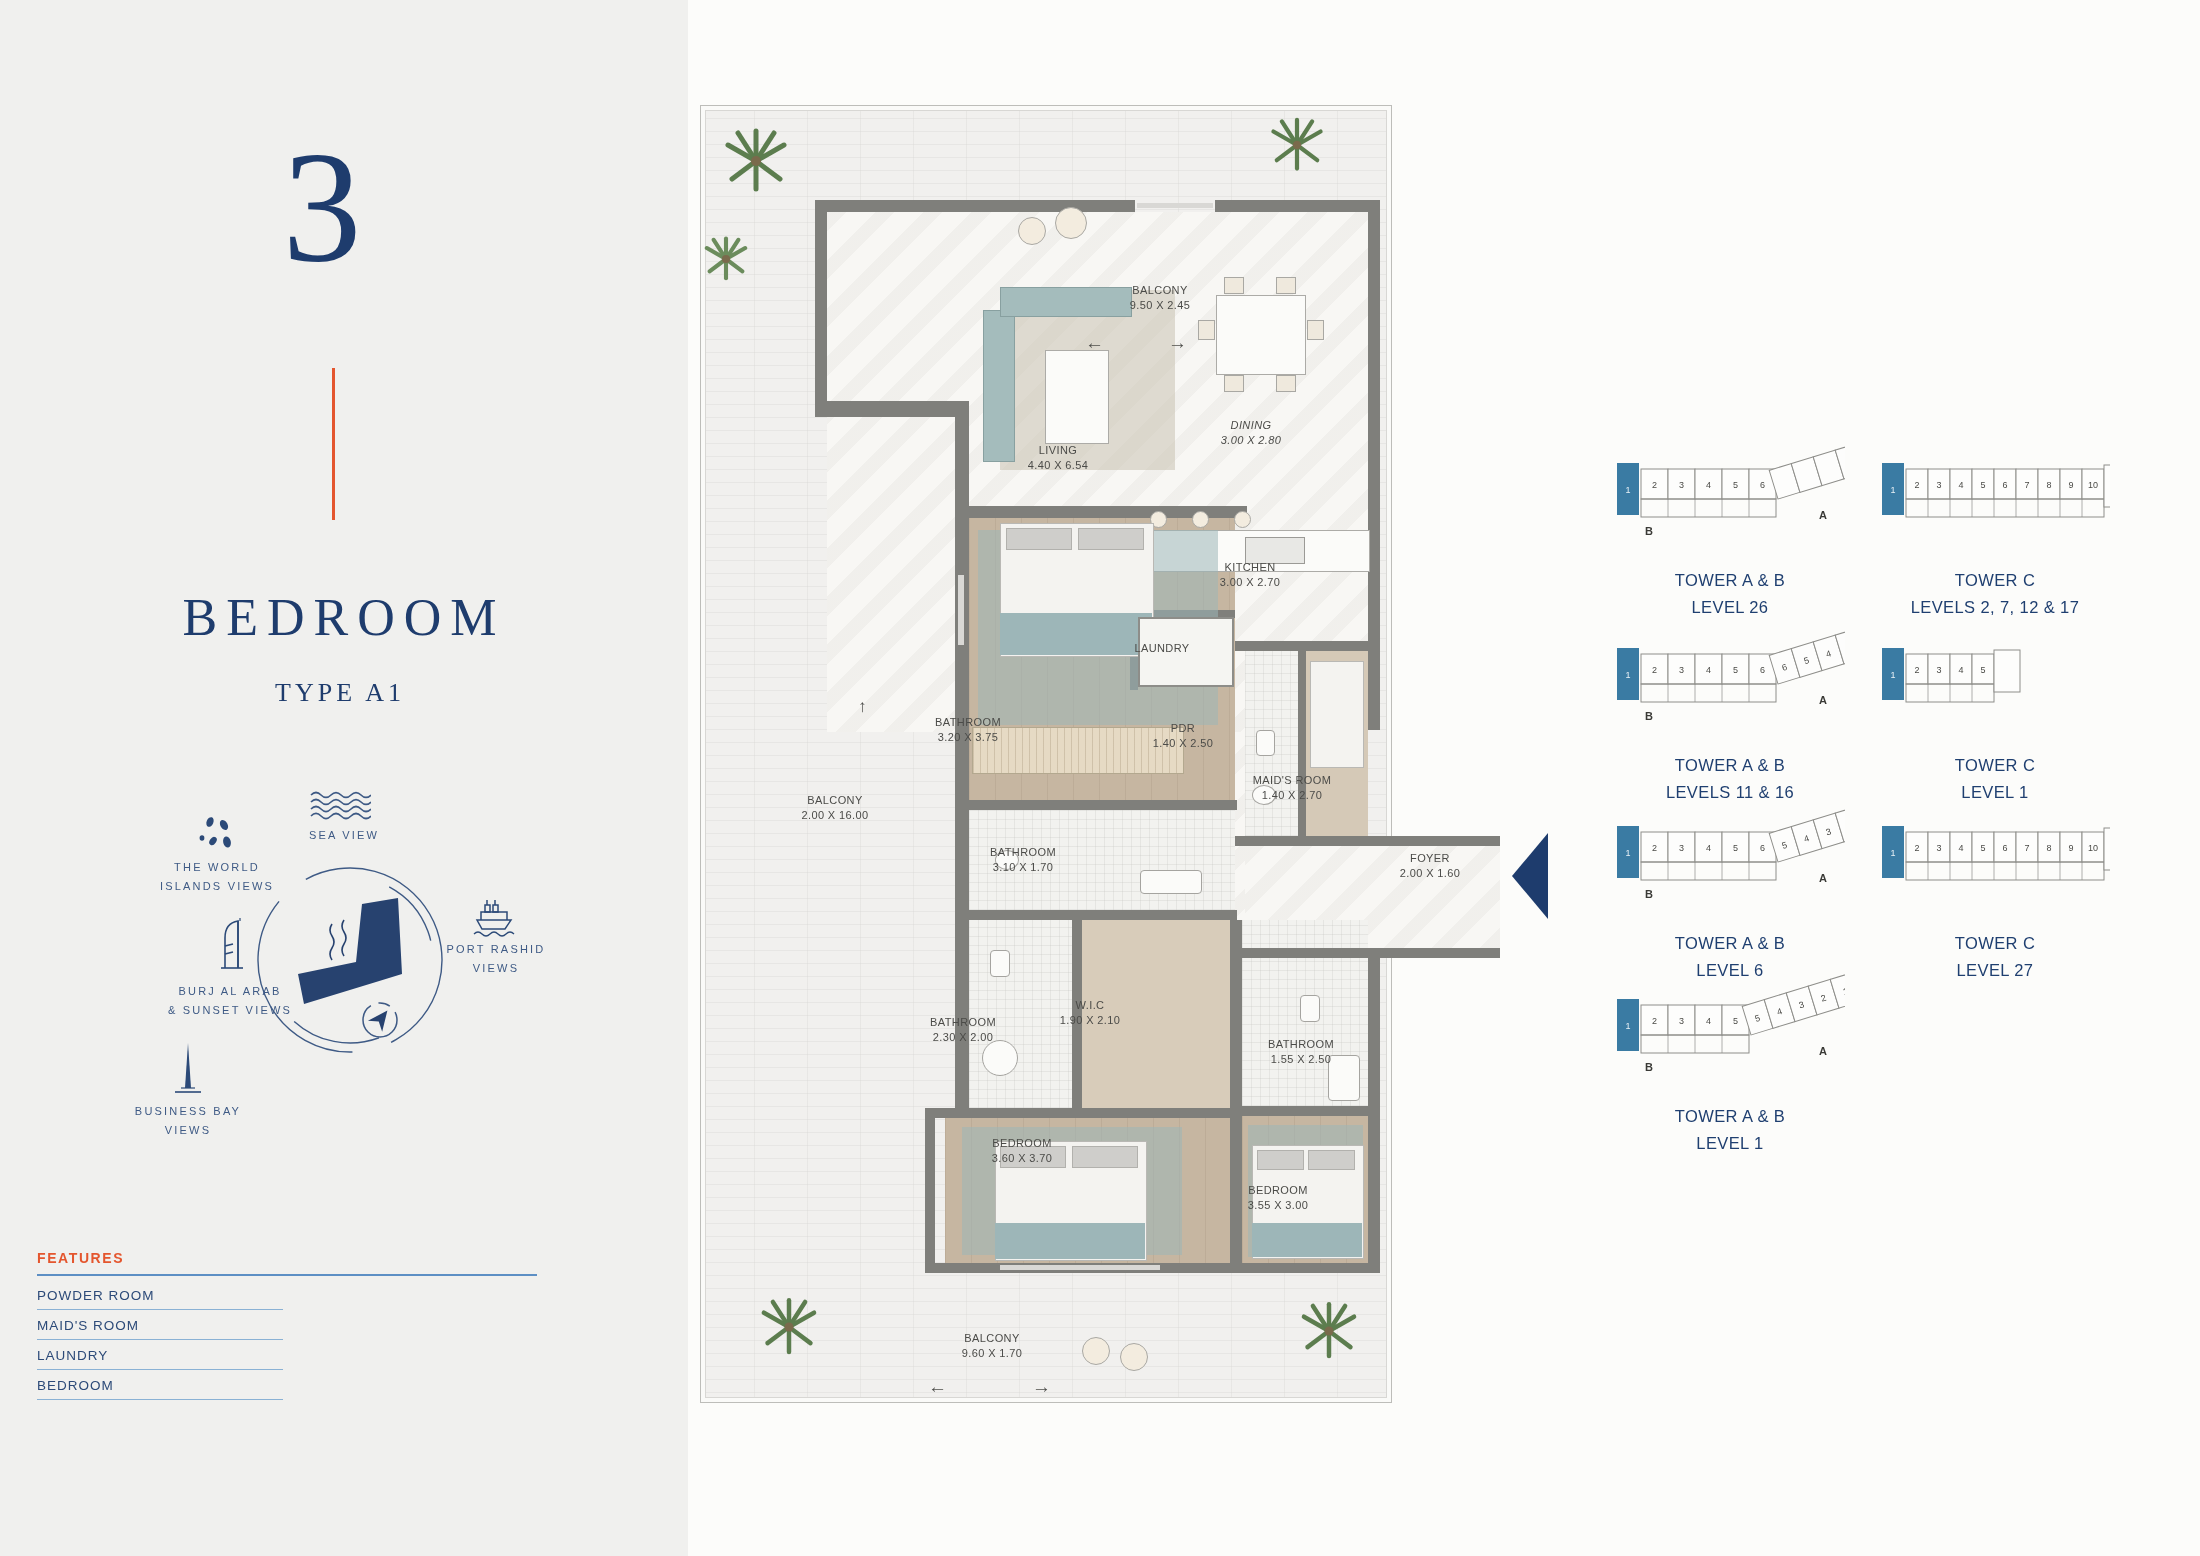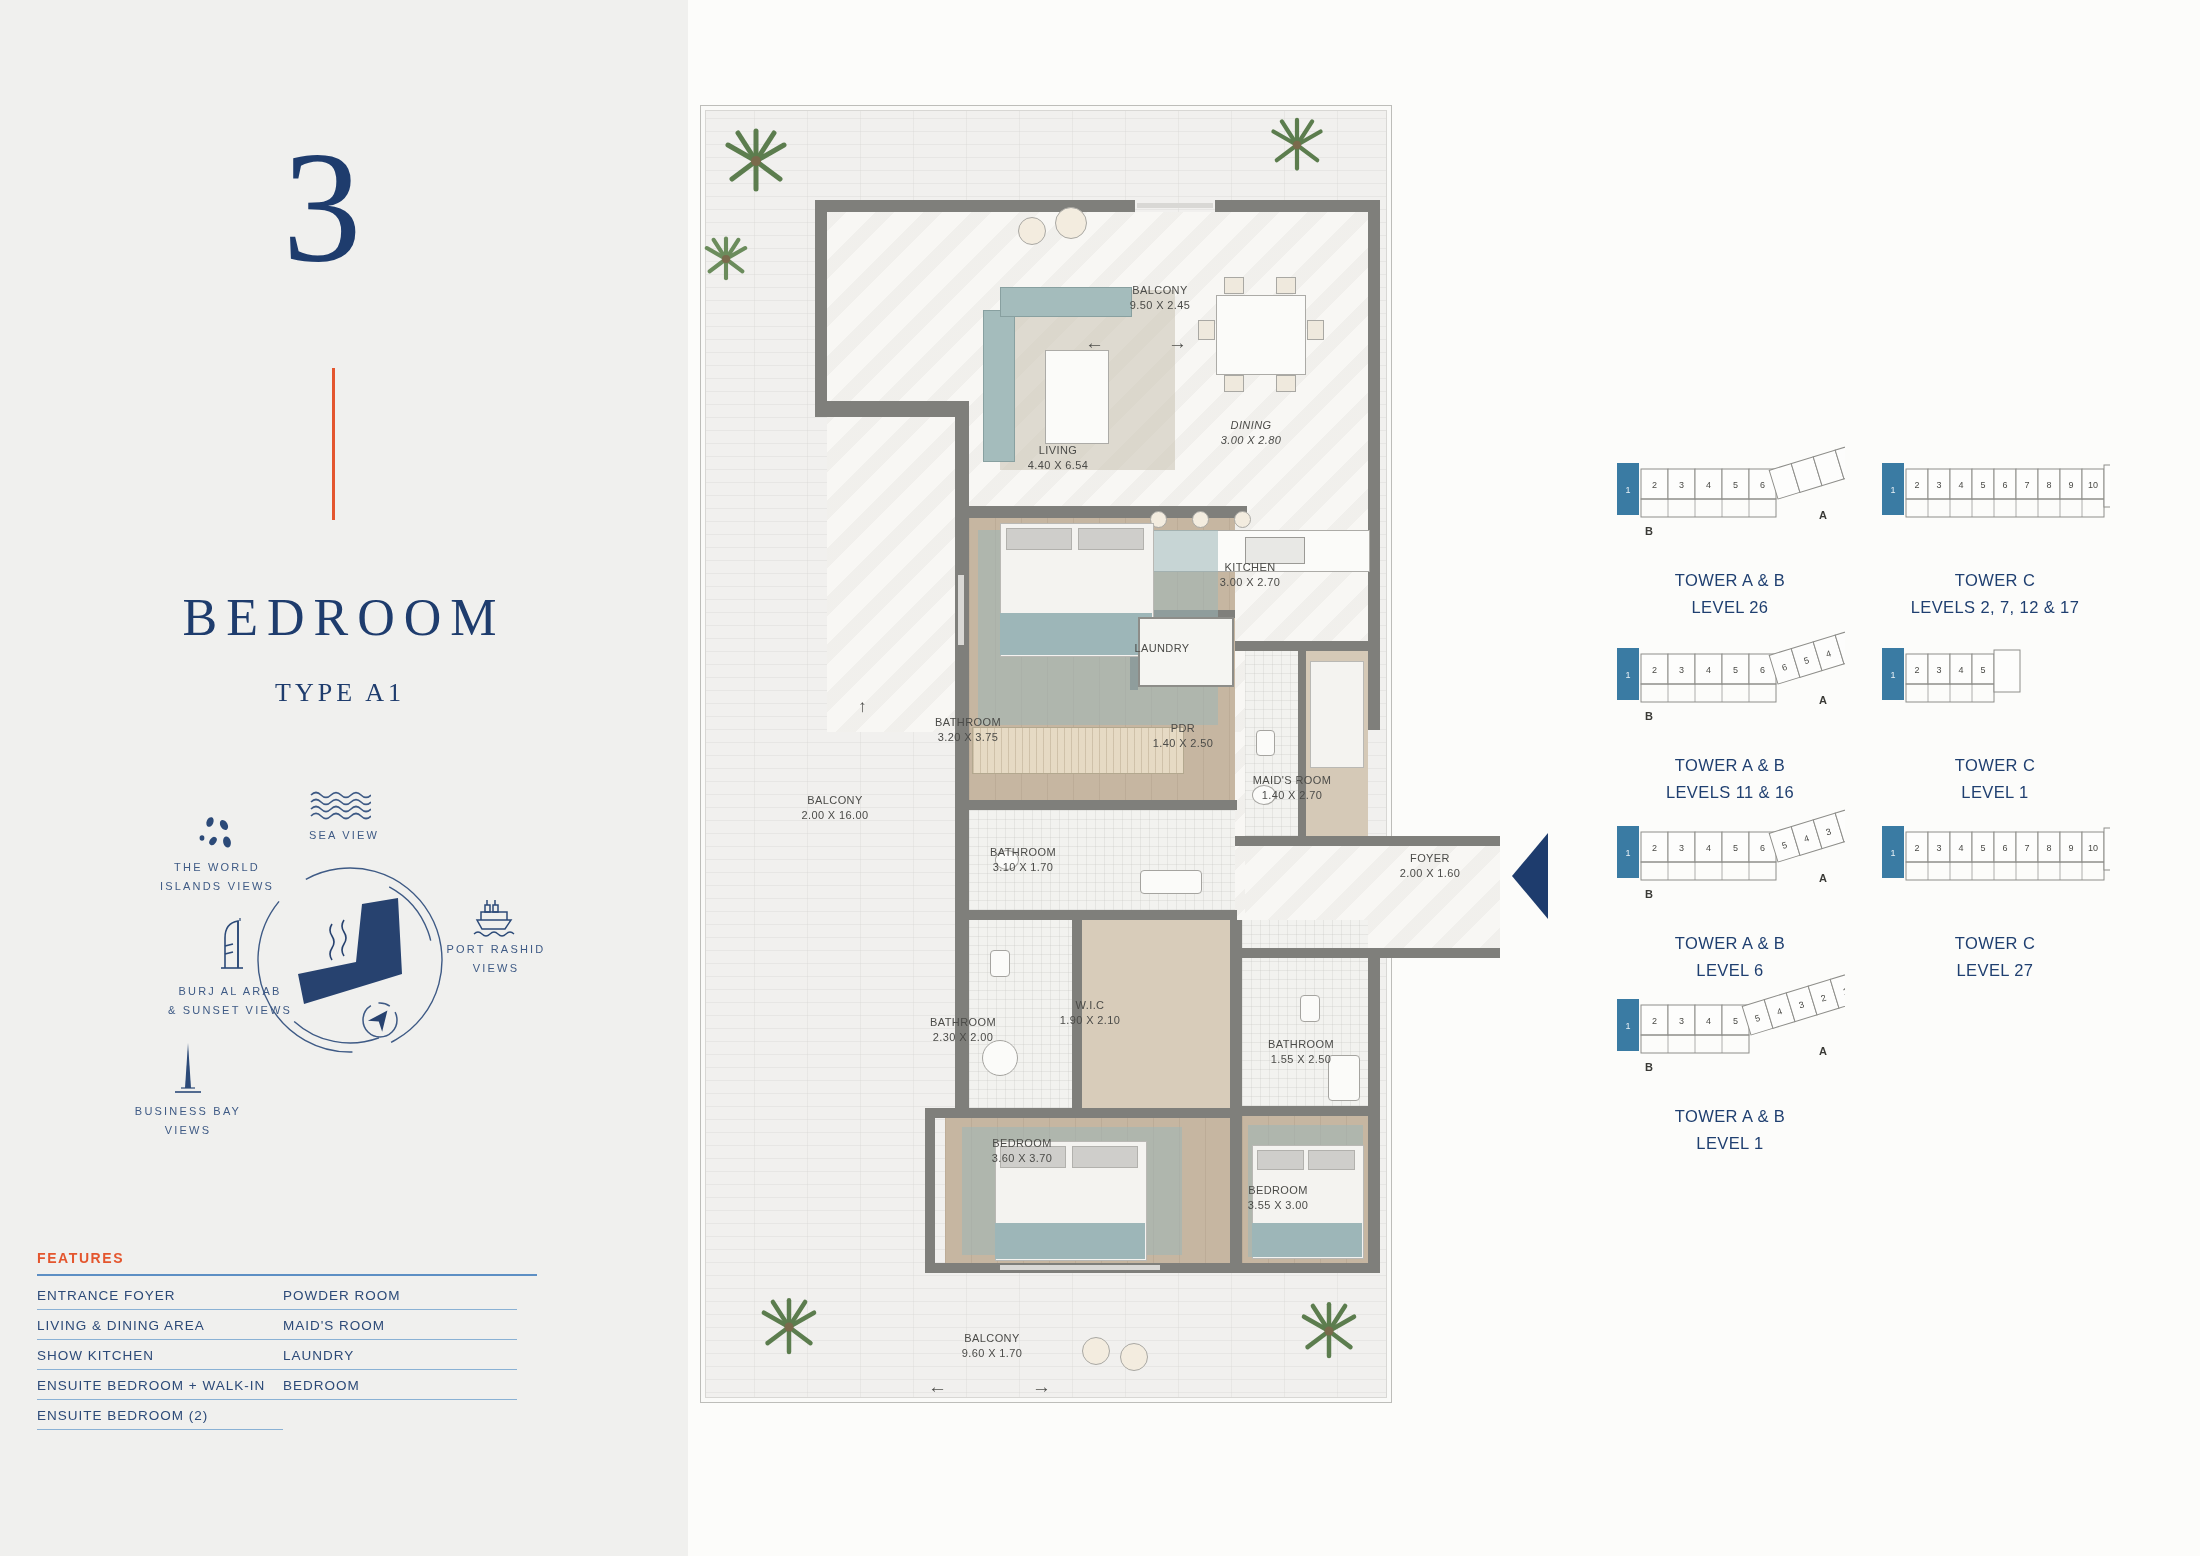--- a/index.html
+++ b/index.html
@@ -156,27 +156,20 @@
   </svg>
   <div class="view-label" style="left:188px;top:1102px;">
     <span>BUSINESS BAY</span><br>
     <span>VIEWS</span>
   </div>
 
   <div class="features">
     <div class="features-heading">FEATURES</div>
     <div class="features-rule"></div>
     <div class="features-cols">
-      <div class="fcol" id="features-left">
-          <div class="fitem">ENTRANCE FOYER</div>
-          <div class="fitem">LIVING &amp; DINING AREA</div>
-          <div class="fitem">SHOW KITCHEN</div>
-          <div class="fitem">ENSUITE BEDROOM + WALK-IN</div>
-          <div class="fitem">ENSUITE BEDROOM (2)</div>
-        </div>
       <div class="fcol" id="features-right">
           <div class="fitem">POWDER ROOM</div>
           <div class="fitem">MAID'S ROOM</div>
           <div class="fitem">LAUNDRY</div>
           <div class="fitem">BEDROOM</div>
         </div>
     </div>
   </div>
 </div>
 

